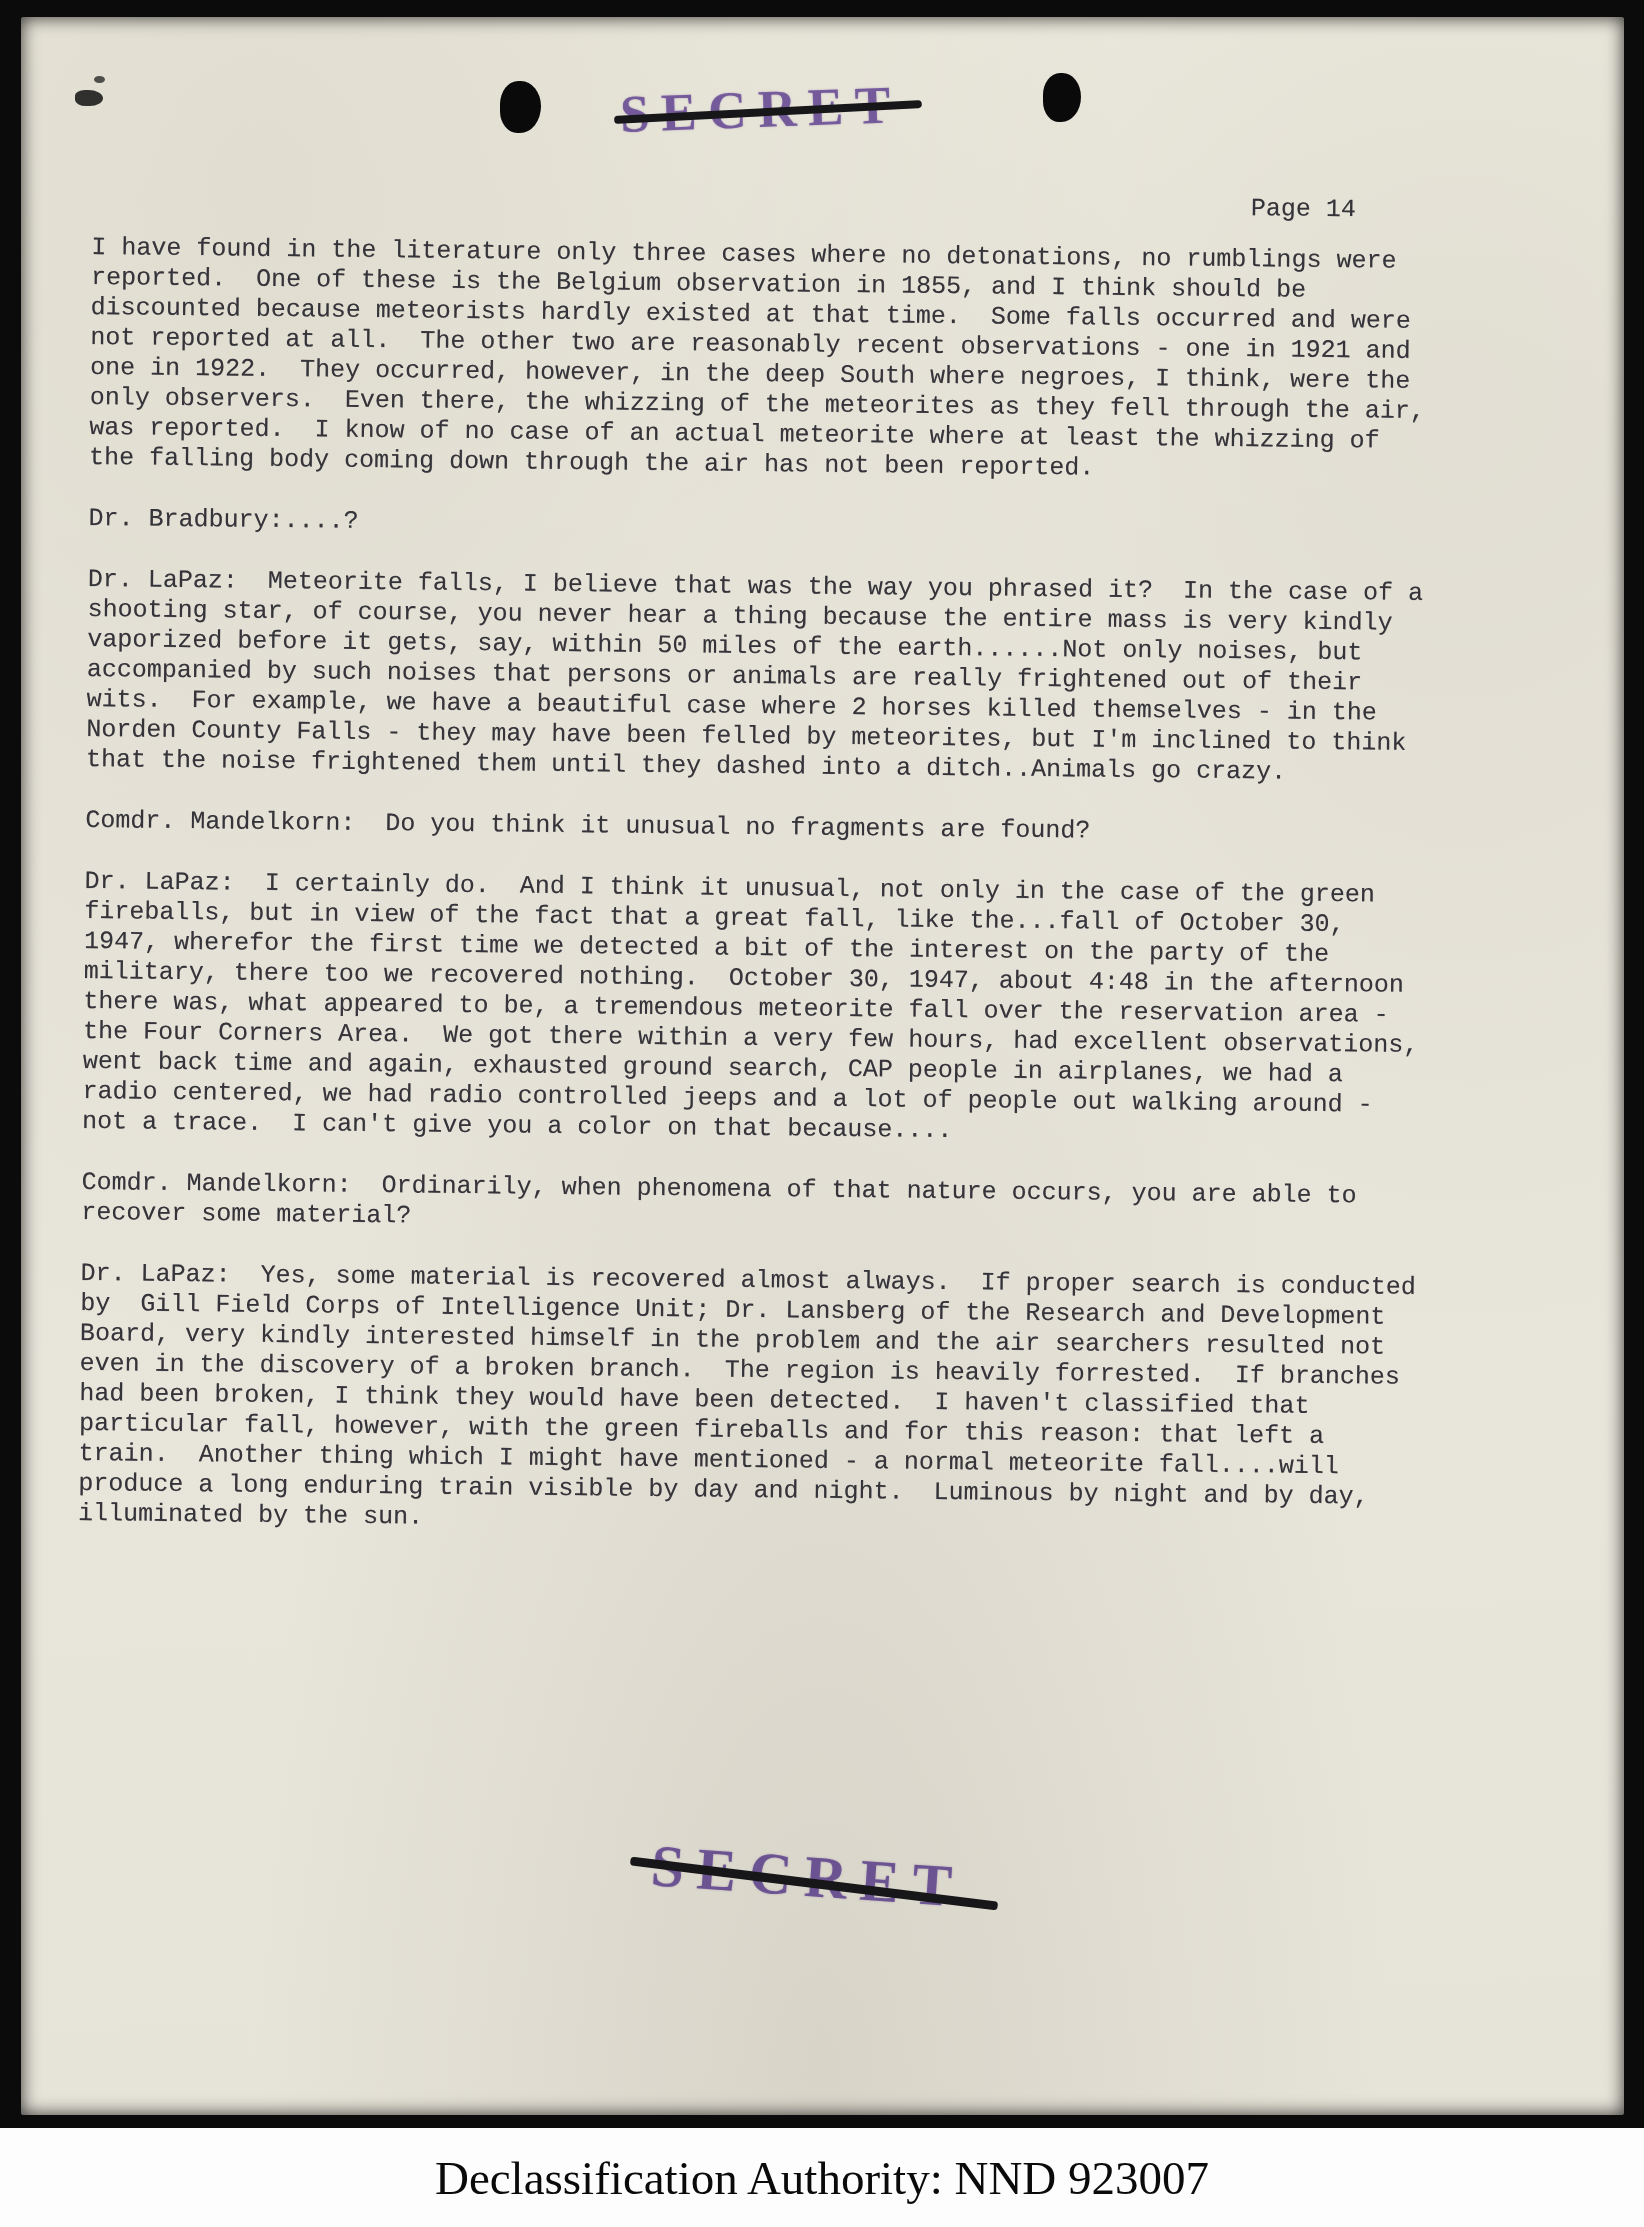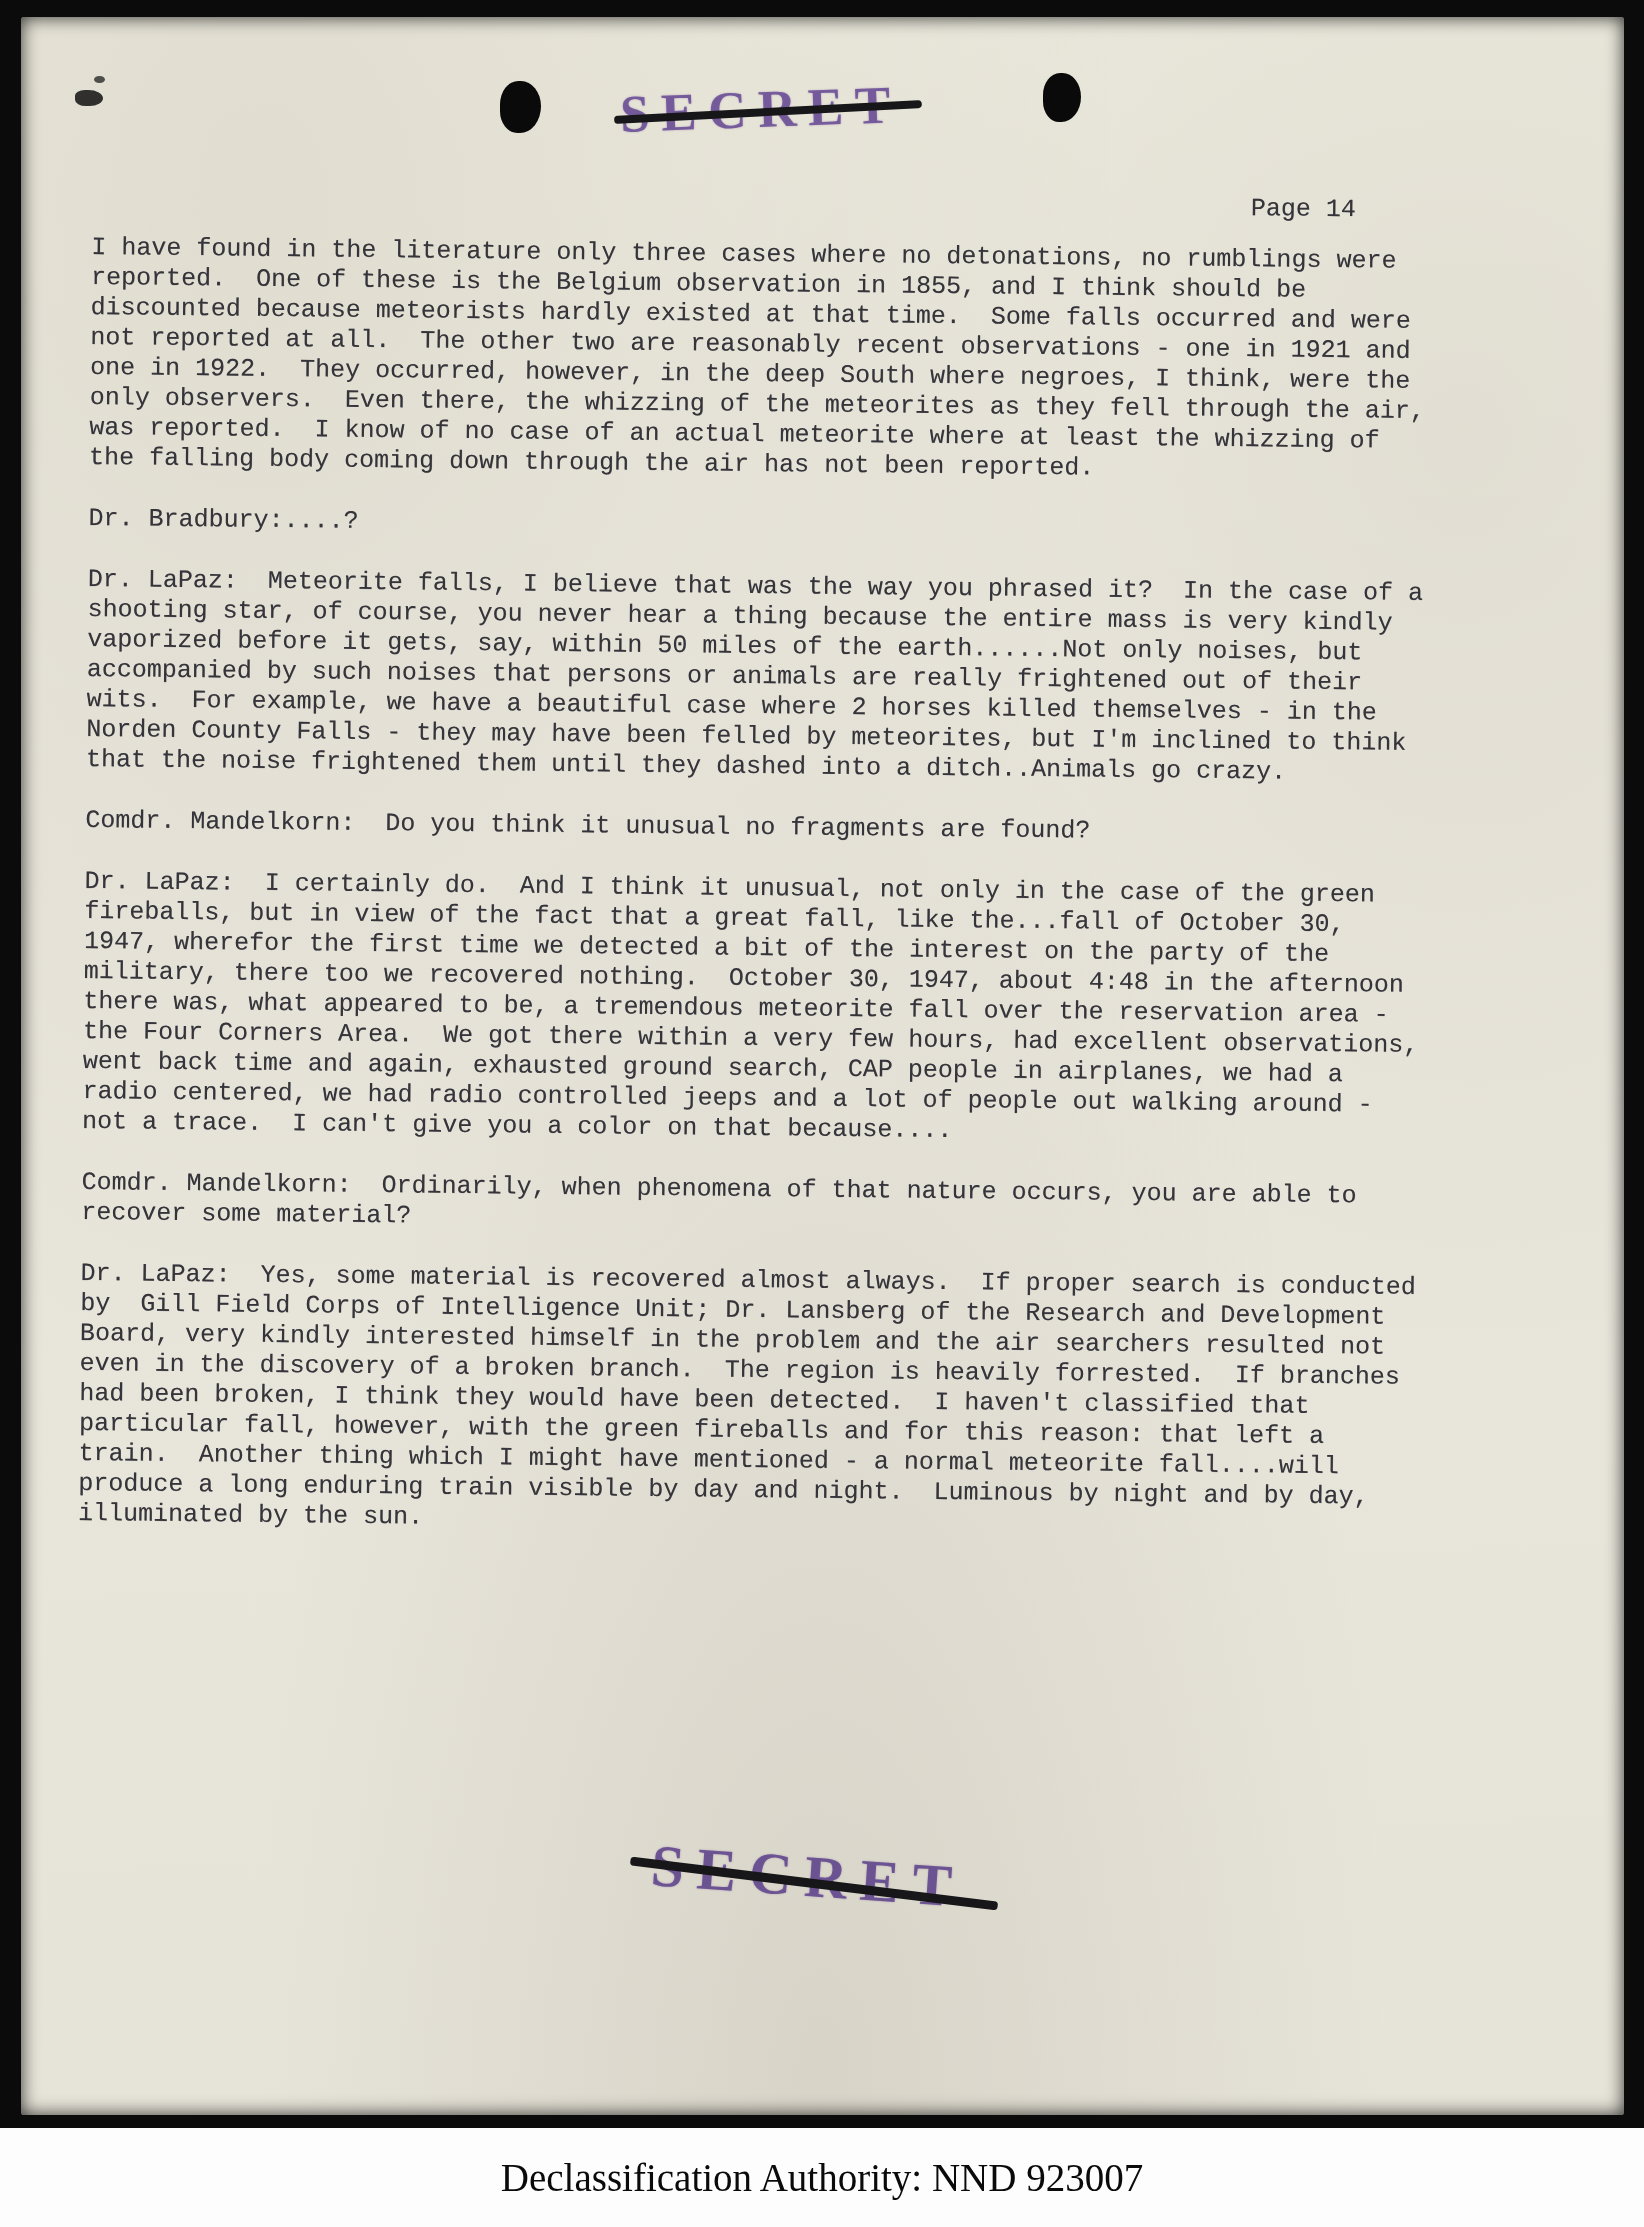--- a/index.html
+++ b/index.html
@@ -129,21 +129,21 @@
     bottom: 0;
     width: 1644px;
     height: 99px;
     background: #fdfdfd;
     display: flex;
     align-items: center;
     justify-content: center;
   }
   .footer-band span {
     font-family: "Liberation Serif", serif;
-    font-size: 39px;
+    font-size: 47px;
     color: #0a0a0a;
   }
 </style>
 </head>
 <body>
 
 <div id="screen">
 
   <div class="sheet">
     <div class="tear"></div>

